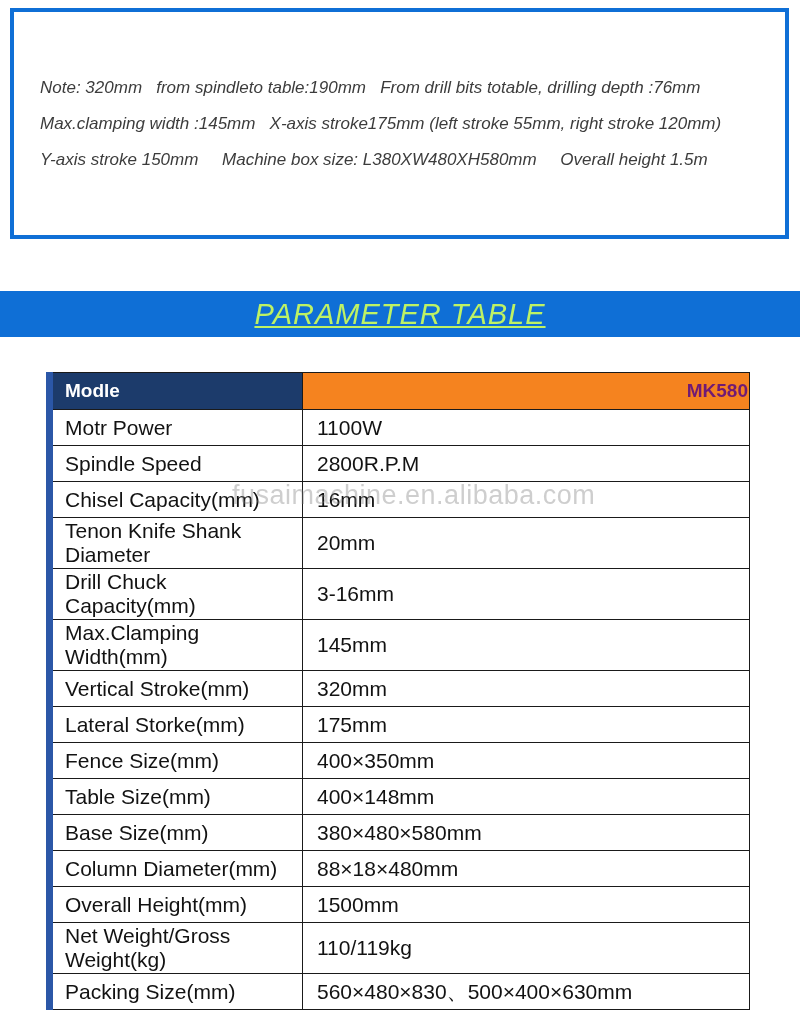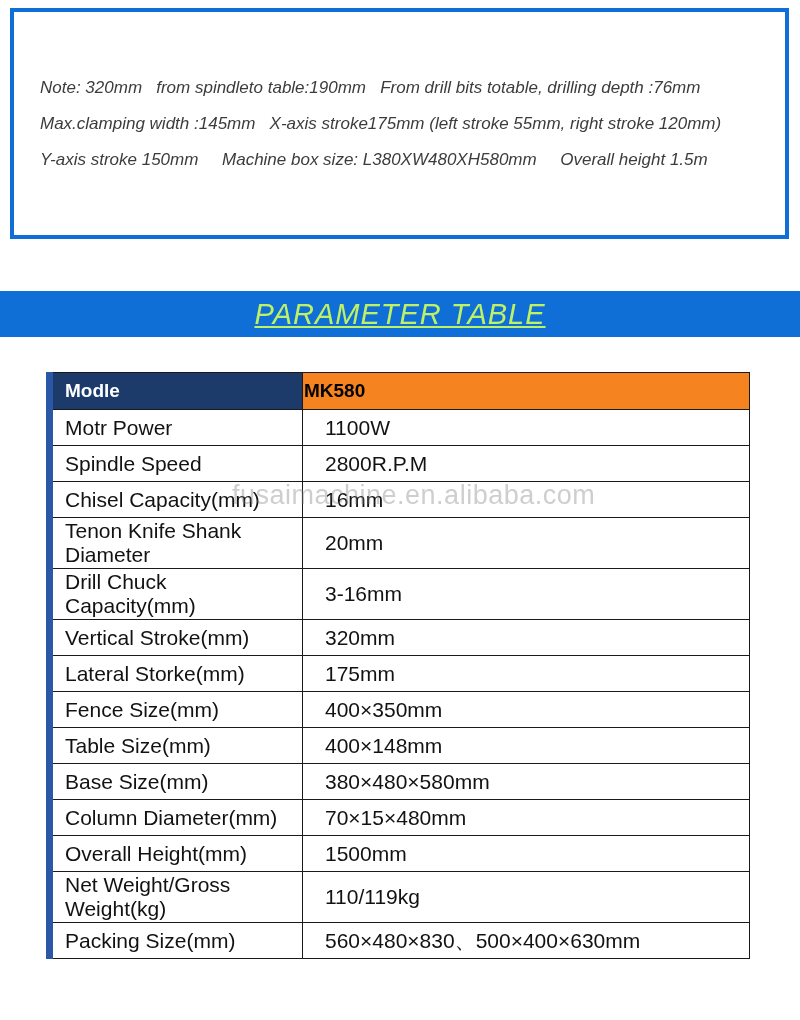--- a/index.html
+++ b/index.html
@@ -66,34 +66,34 @@
     color: #fff;
     text-align: left;
     font-size: 19px;
     font-weight: bold;
     height: 37px;
     padding-left: 12px;
     width: 253px;
   }
   th.model-value {
     background: #f5831f;
-    color: #000000;
-    text-align: left;
+    color: #701a75;
+    text-align: right;
     font-size: 19px;
     font-weight: bold;
     height: 37px;
   }
   td.row-label, td.row-value {
     height: 36px;
     font-size: 21px;
     color: #121212;
     background: #ffffff;
   }
   td.row-label { padding-left: 12px; }
-  td.row-value { padding-left: 22px; }
+  td.row-value { padding-left: 14px; }
 
   
   .watermark {
     position: absolute;
     left: 232px; top: 480px;
     font-size: 27px;
     color: rgba(125, 125, 125, 0.38);
     letter-spacing: 0.5px;
     pointer-events: none;
     z-index: 5;
@@ -138,20 +138,24 @@
         </tr>
         <tr>
           <td class="row-label">Tenon Knife Shank Diameter</td>
           <td class="row-value">20mm</td>
         </tr>
         <tr>
           <td class="row-label">Drill Chuck Capacity(mm)</td>
           <td class="row-value">3-16mm</td>
         </tr>
         <tr>
+          <td class="row-label">Max.Clamping Width(mm)</td>
+          <td class="row-value">145mm</td>
+        </tr>
+        <tr>
           <td class="row-label">Vertical Stroke(mm)</td>
           <td class="row-value">320mm</td>
         </tr>
         <tr>
           <td class="row-label">Lateral Storke(mm)</td>
           <td class="row-value">175mm</td>
         </tr>
         <tr>
           <td class="row-label">Fence Size(mm)</td>
           <td class="row-value">400×350mm</td>
@@ -159,21 +163,21 @@
         <tr>
           <td class="row-label">Table Size(mm)</td>
           <td class="row-value">400×148mm</td>
         </tr>
         <tr>
           <td class="row-label">Base Size(mm)</td>
           <td class="row-value">380×480×580mm</td>
         </tr>
         <tr>
           <td class="row-label">Column Diameter(mm)</td>
-          <td class="row-value">70×15×480mm</td>
+          <td class="row-value">88×18×480mm</td>
         </tr>
         <tr>
           <td class="row-label">Overall Height(mm)</td>
           <td class="row-value">1500mm</td>
         </tr>
         <tr>
           <td class="row-label">Net Weight/Gross Weight(kg)</td>
           <td class="row-value">110/119kg</td>
         </tr>
         <tr>

